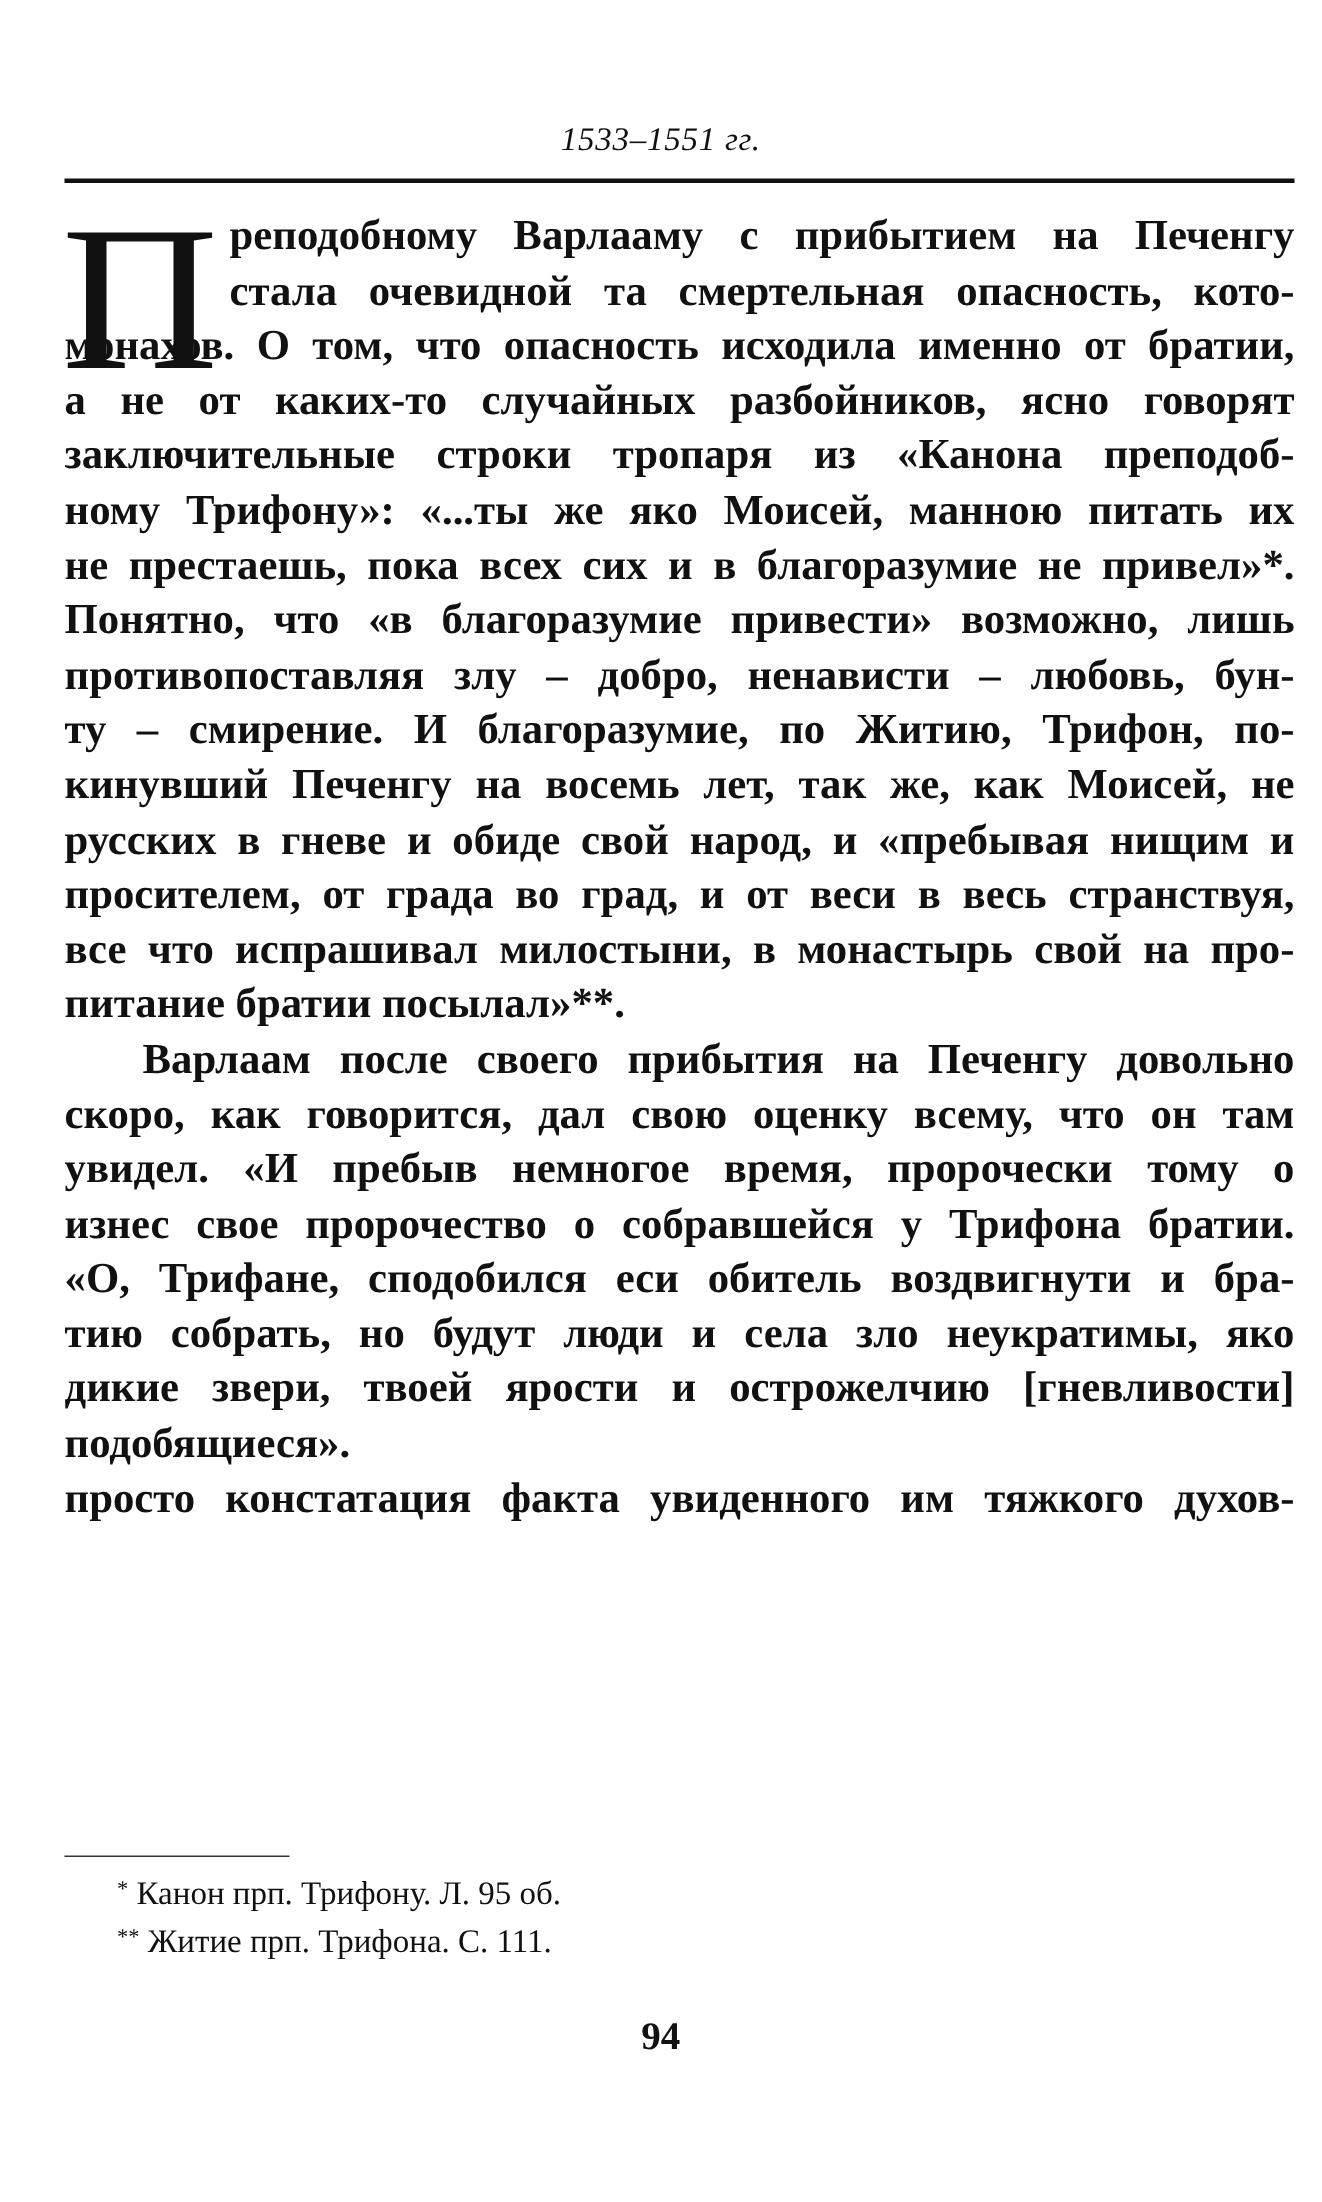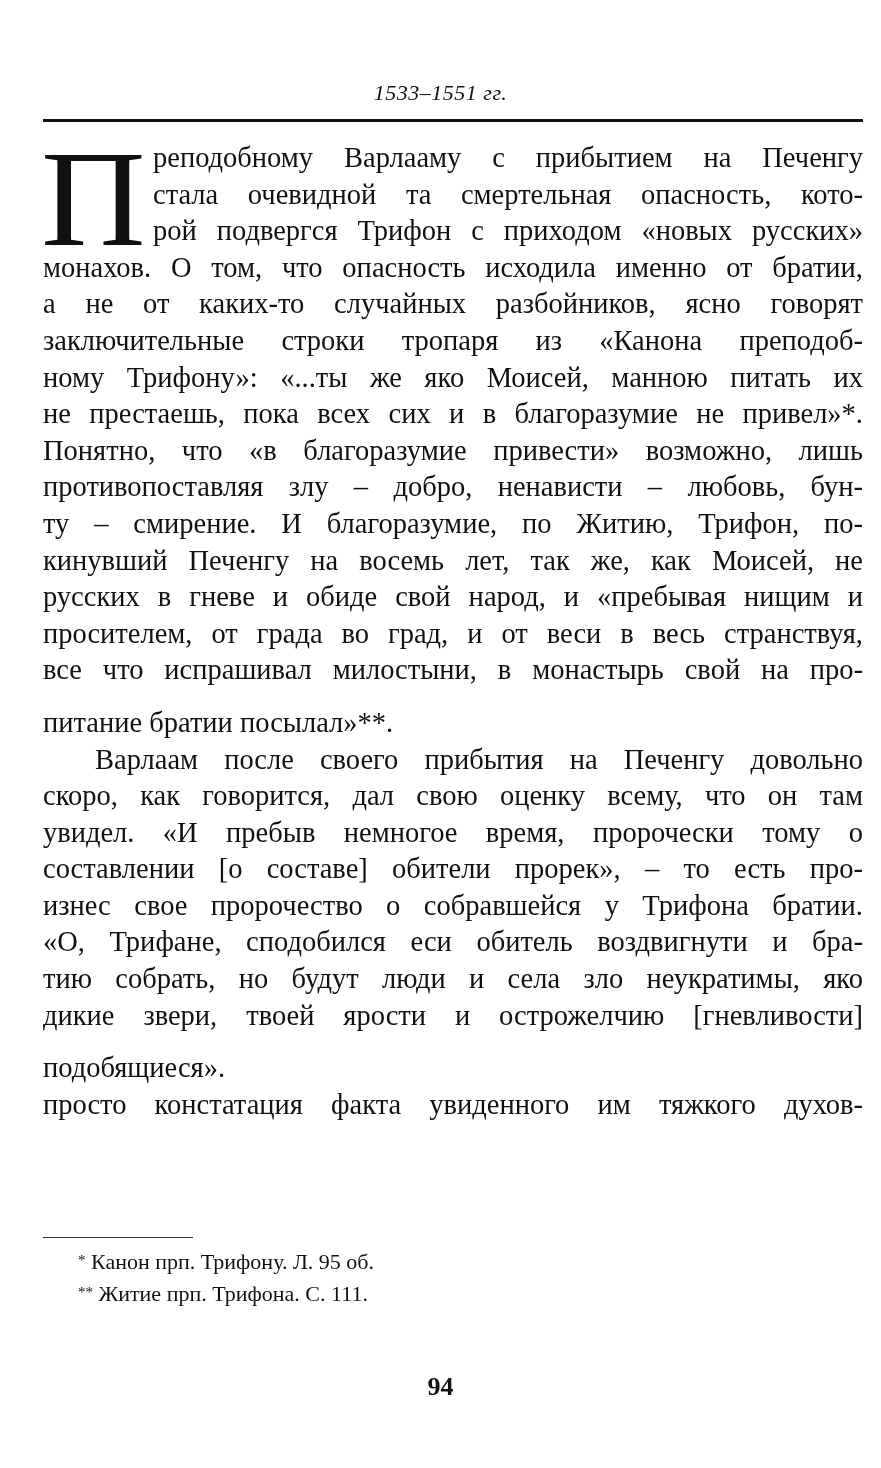--- a/index.html
+++ b/index.html
@@ -15,74 +15,72 @@
     .rule {
       position: absolute; top: 119px; left: 43px; width: 820px; height: 3px;
       background: #111;
     }
     .text-block {
       position: absolute; left: 43px; top: 140px; width: 820px;
       font-size: 28.5px; line-height: 36.6px;
     }
     .line {
       display: block; white-space: nowrap; text-align: justify;
-      text-align-last: justify; height: 36.6px;
+      text-align-last: justify; height: 36.6px; font-weight: bold;
     }
-    .line.last { text-align-last: left; margin-top: 16px; }
+    .line.last { text-align-last: left; }
     .line.indent { padding-left: 52px; }
     .line.dropped { padding-left: 110px; }
     .drop-cap {
       position: absolute; left: -2px; top: 4px;
       font-size: 138px; line-height: 110px; height: 110px;
       font-family: "Liberation Serif", "DejaVu Serif", serif;
       transform: scaleX(1.05);
       transform-origin: left top;
     }
     .fn-rule {
       position: absolute; top: 1237px; left: 43px; width: 150px; height: 1px;
       background: #333;
     }
     .footnotes {
       position: absolute; top: 1246px; left: 78px;
       font-size: 22px; line-height: 32px;
     }
     .fn-mark { font-size: 15px; vertical-align: top; position: relative; top: -2px; }
     .page-number {
-      position: absolute; top: 1372px; left: 0; width: 881px; text-align: center;
+      position: absolute; top: 1343px; left: 0; width: 881px; text-align: center;
       font-size: 26px; font-weight: bold;
     }
   </style>
 </head>
 <body>
 
 <div class="running-head">1533–1551 гг.</div>
 <div class="rule"></div>
 
 <div class="text-block">
   <span class="drop-cap">П</span>
   <span class="line dropped">реподобному Варлааму с прибытием на Печенгу</span>
   <span class="line dropped">стала очевидной та смертельная опасность, кото-</span>
-  <span class="line dropped">рой подвергся Трифон с приходом «новых русских»</span>
   <span class="line">монахов. О том, что опасность исходила именно от братии,</span>
   <span class="line">а не от каких-то случайных разбойников, ясно говорят</span>
   <span class="line">заключительные строки тропаря из «Канона преподоб-</span>
   <span class="line">ному Трифону»: «...ты же яко Моисей, манною питать их</span>
   <span class="line">не престаешь, пока всех сих и в благоразумие не привел»*.</span>
   <span class="line">Понятно, что «в благоразумие привести» возможно, лишь</span>
   <span class="line">противопоставляя злу – добро, ненависти – любовь, бун-</span>
   <span class="line">ту – смирение. И благоразумие, по Житию, Трифон, по-</span>
   <span class="line">кинувший Печенгу на восемь лет, так же, как Моисей, не</span>
   <span class="line">русских в гневе и обиде свой народ, и «пребывая нищим и</span>
   <span class="line">просителем, от града во град, и от веси в весь странствуя,</span>
   <span class="line">все что испрашивал милостыни, в монастырь свой на про-</span>
   <span class="line last">питание братии посылал»**.</span>
   <span class="line indent">Варлаам после своего прибытия на Печенгу довольно</span>
   <span class="line">скоро, как говорится, дал свою оценку всему, что он там</span>
   <span class="line">увидел. «И пребыв немногое время, пророчески тому о</span>
-  <span class="line">составлении [о составе] обители прорек», – то есть про-</span>
   <span class="line">изнес свое пророчество о собравшейся у Трифона братии.</span>
   <span class="line">«О, Трифане, сподобился еси обитель воздвигнути и бра-</span>
   <span class="line">тию собрать, но будут люди и села зло неукратимы, яко</span>
   <span class="line">дикие звери, твоей ярости и острожелчию [гневливости]</span>
   <span class="line last">подобящиеся».</span>
   <span class="line">просто констатация факта увиденного им тяжкого духов-</span>
 </div>
 
 <div class="fn-rule"></div>
 <div class="footnotes">

